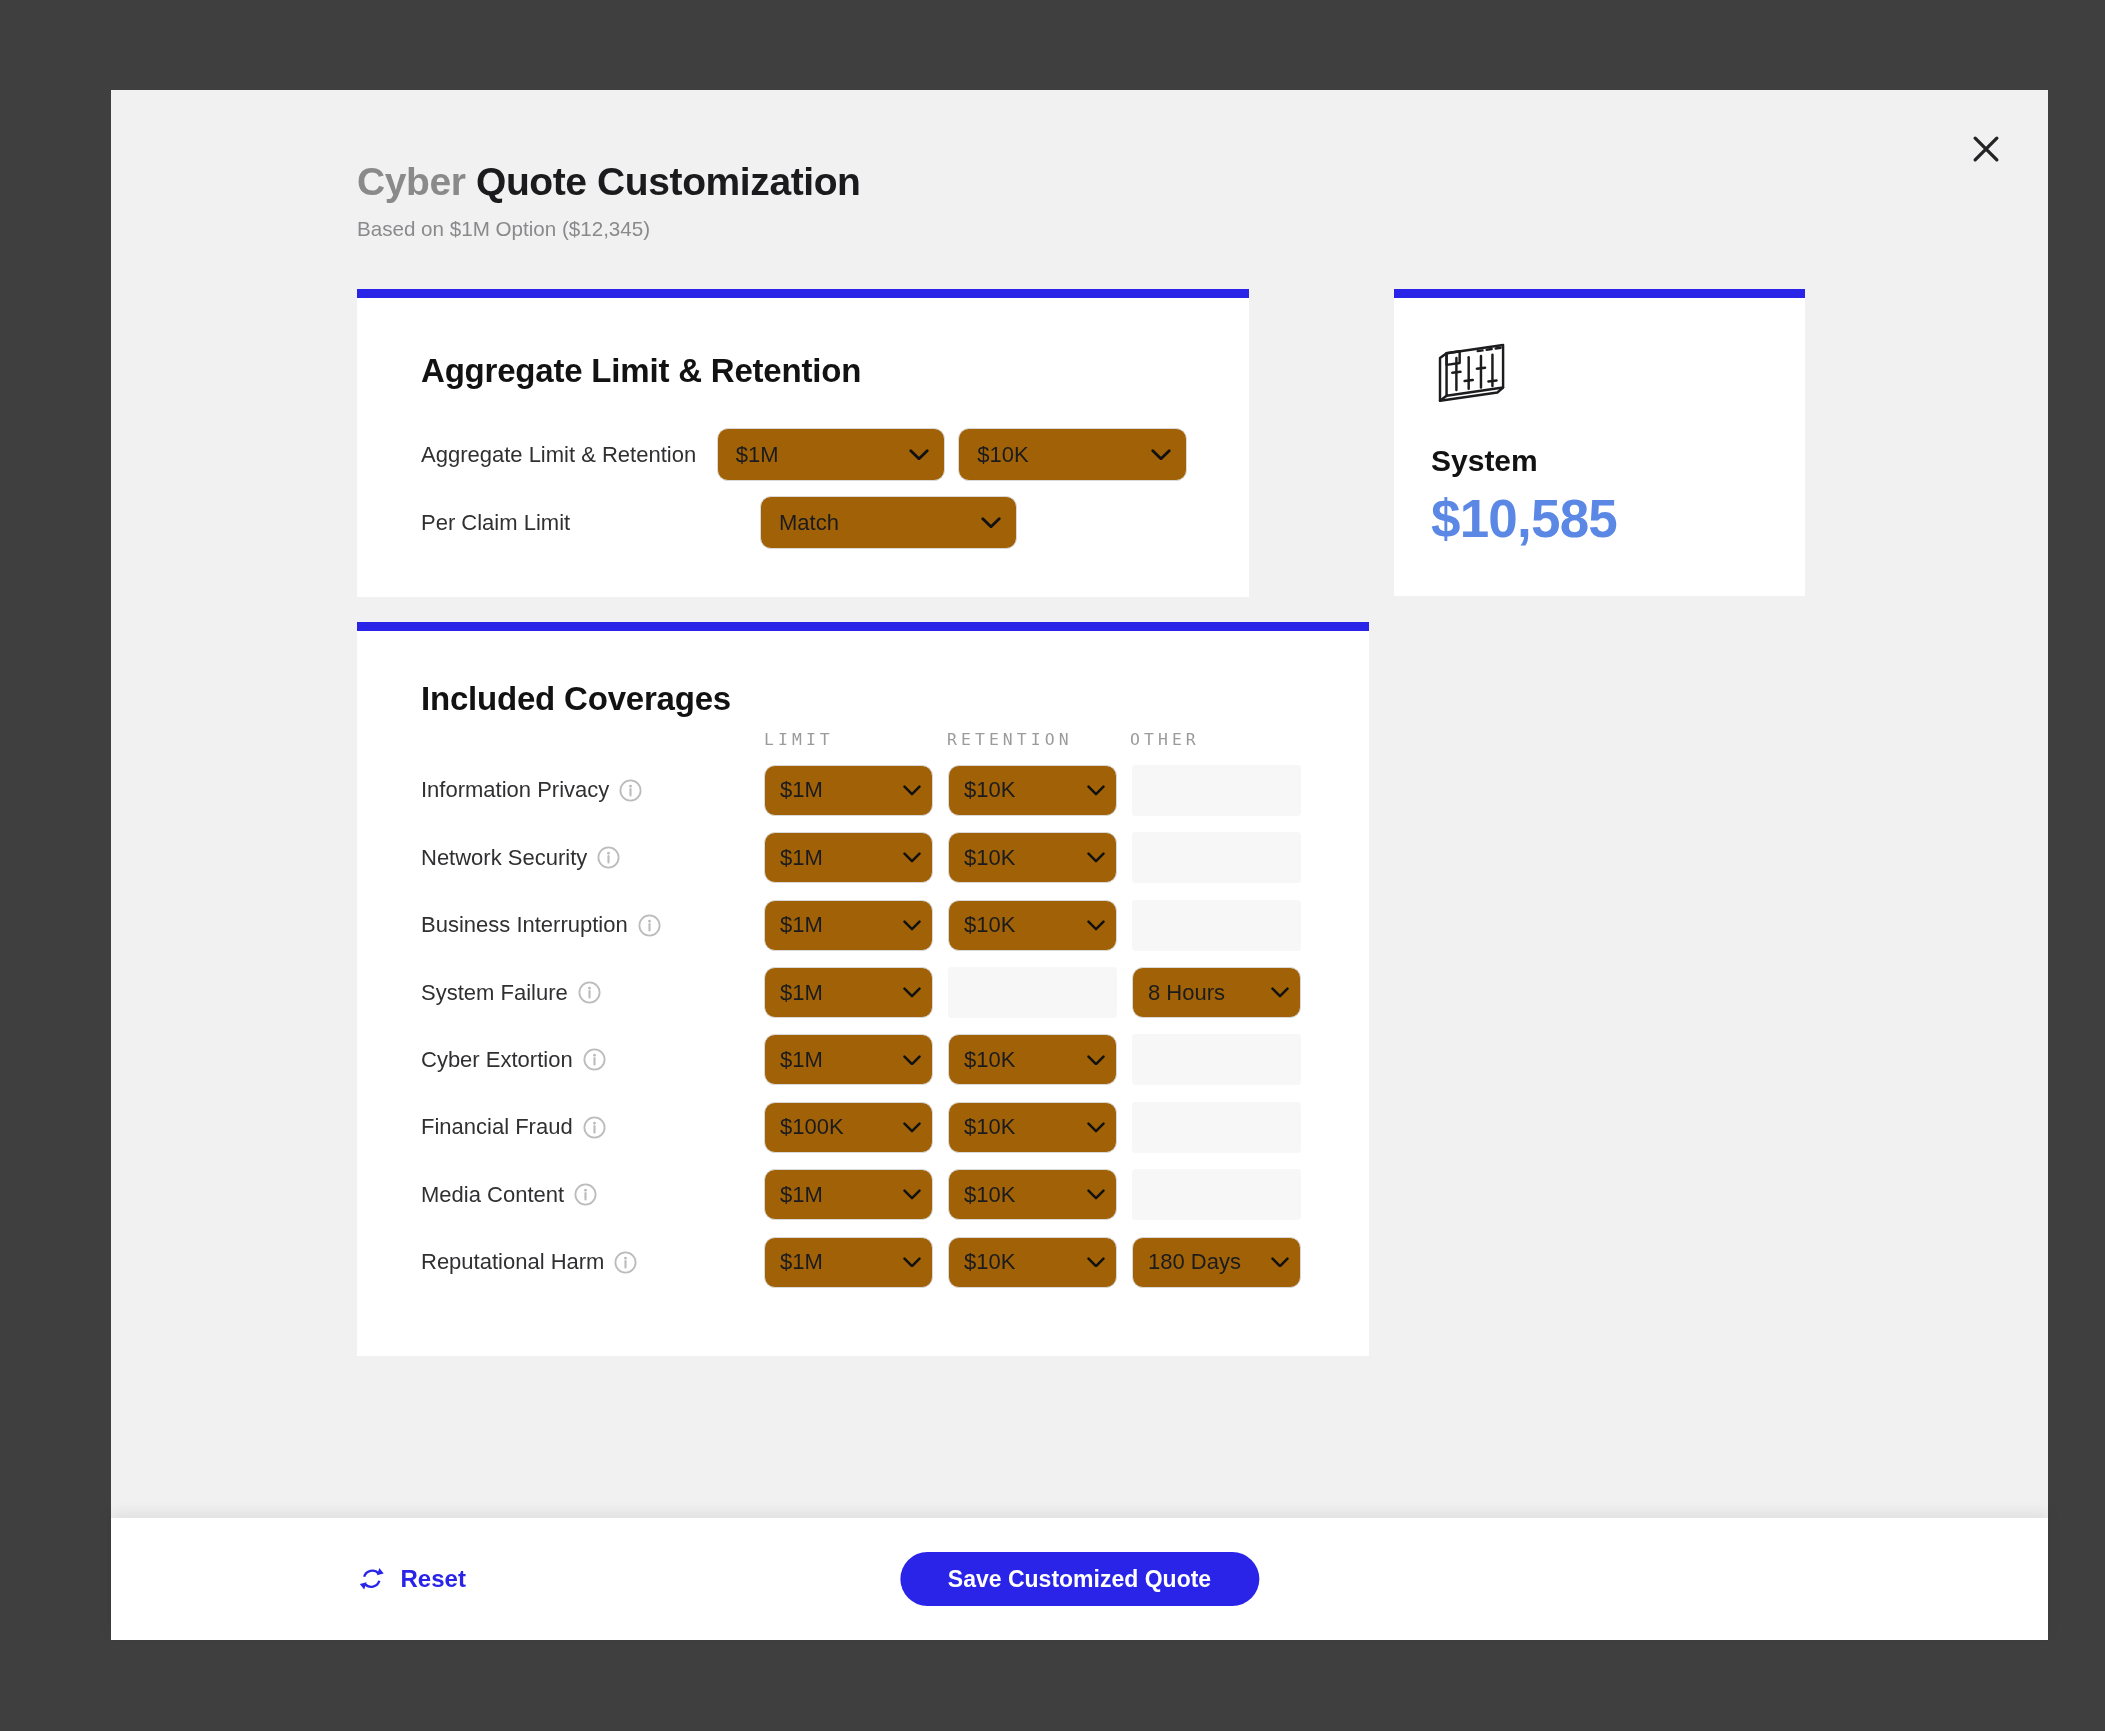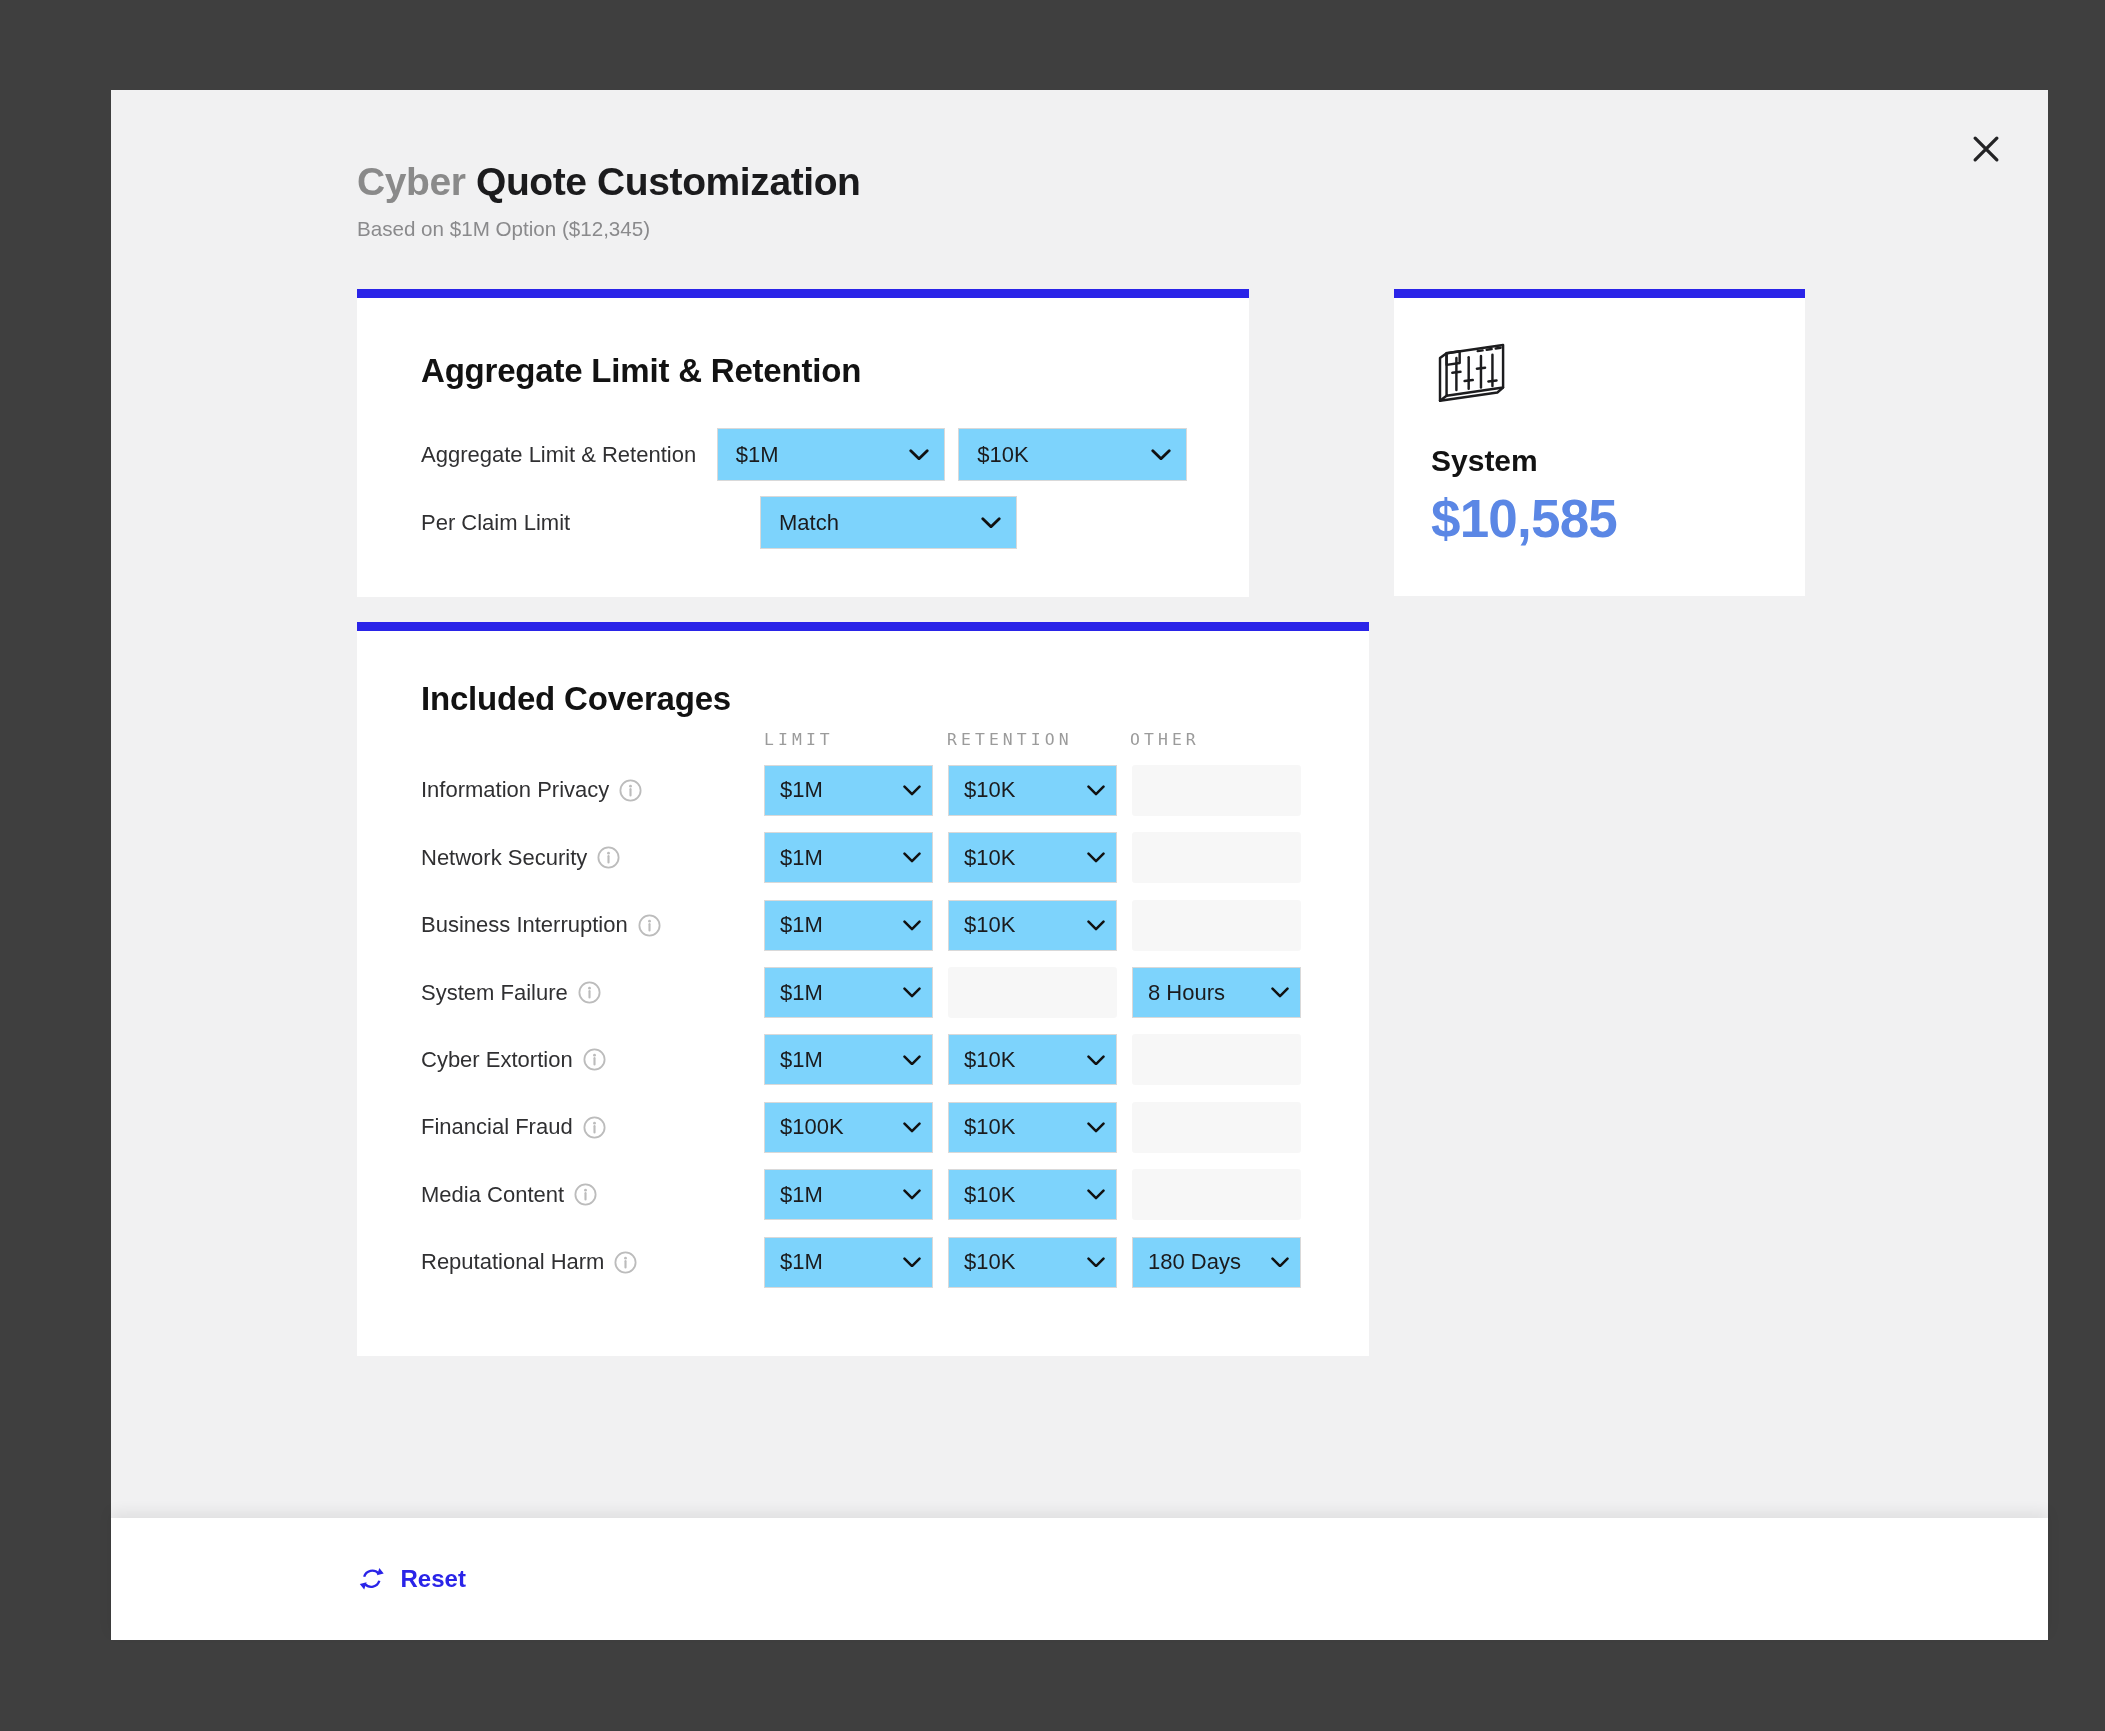--- a/index.html
+++ b/index.html
@@ -41,21 +41,21 @@
   .card{
     position:absolute;background:var(--card-bg);
     border-top:9px solid var(--accent);
   }
   .card-aggregate{left:246px;top:199px;width:892px;height:308px;padding:53px 49px 5px 64px;}
   .card-premium{left:1283px;top:199px;width:411px;height:307px;padding:41px 33px 0 37px;}
   .card-coverages{left:246px;top:532px;width:1012px;height:734px;padding:48px 0 0 64px;}
   .card-heading{font-size:33px;font-weight:700;color:#121212;letter-spacing:-0.2px;line-height:39px;}
   
   .sel{
-    height:53px;background:#7dd3fc;border:1.6px solid var(--border);border-radius:0;
+    height:53px;background:#a16207;border:1.6px solid var(--border);border-radius:11px;
     display:flex;align-items:center;justify-content:space-between;
     padding:0 15px 0 18px;cursor:pointer;
   }
   .sel span{font-size:22px;color:var(--text-dark);}
   .chev{flex:0 0 auto;}
   .placeholder{height:51px;background:var(--disabled);border-radius:3.3px;}
   
   .agg-row{display:flex;align-items:center;margin-top:38px;}
   .agg-row + .agg-row{margin-top:15px;}
   .agg-row .row-label{width:339px;font-size:22px;color:var(--text-label);}
@@ -399,16 +399,17 @@
       <svg width="25.5" height="25.5" viewBox="0 0 32 32">
         <g fill="none" stroke="#2a24e8" stroke-width="3">
           <path d="M6.5,13.5 A10.5,10.5 0 0 1 24.5,9.5"></path>
           <path d="M25.5,18.5 A10.5,10.5 0 0 1 7.5,22.5"></path>
         </g>
         <polygon points="25.5,2.5 31,9.5 22.5,11.5" fill="#2a24e8"></polygon>
         <polygon points="6.5,29.5 1,22.5 9.5,20.5" fill="#2a24e8"></polygon>
       </svg>
       <span>Reset</span>
     </button>
+    <button class="save-btn">Save Customized Quote</button>
   </div>
 
 </div>
 
 
 </body></html>

